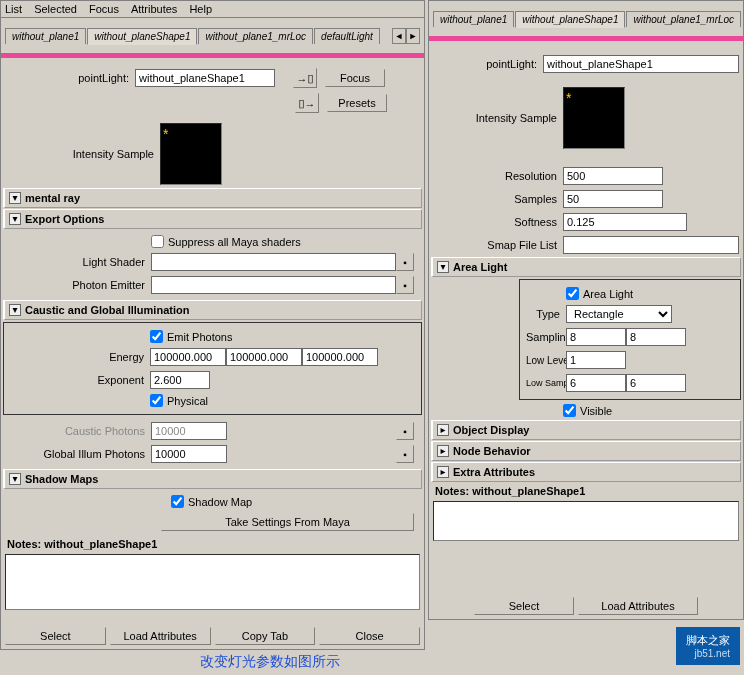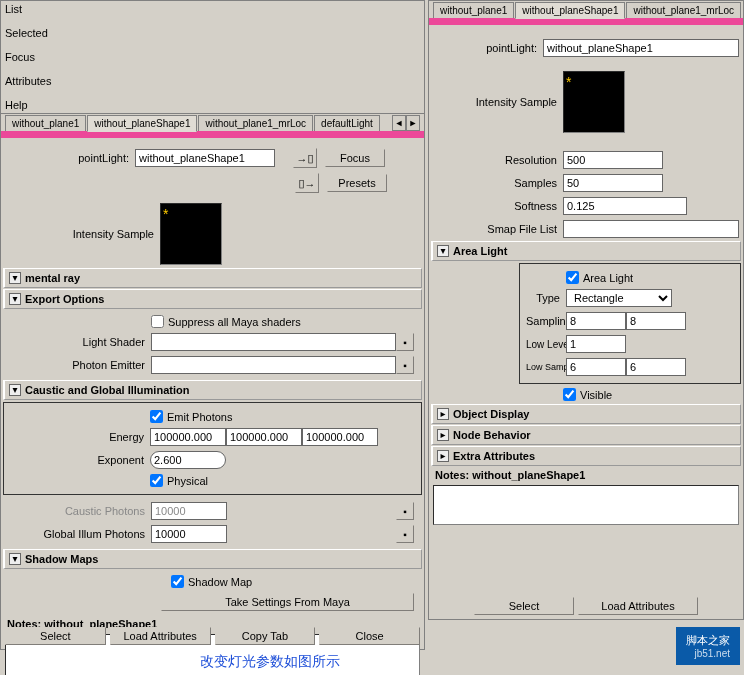--- a/index.html
+++ b/index.html
@@ -1,22 +1,22 @@
 <!DOCTYPE html>
 <html><head>
 <meta charset="utf-8">
 <style>
 * { box-sizing: border-box; margin: 0; padding: 0; font-family: Arial, sans-serif; font-size: 11px; }
 body { background: #d4d0c8; width: 744px; height: 675px; overflow: hidden; position: relative; }
 .panel { position: absolute; background: #d4d0c8; border: 1px solid #808080; }
 .left-panel { left: 0; top: 0; width: 425px; height: 650px; }
 .right-panel { left: 428px; top: 0; width: 316px; height: 620px; }
-.menubar { background: #d4d0c8; border-bottom: 1px solid #808080; padding: 2px 4px; display: flex; gap: 12px; flex-direction: column; }
+.menubar { background: #d4d0c8; border-bottom: 1px solid #808080; padding: 2px 4px; display: flex; gap: 12px; }
 .menubar span { cursor: default; }
-.tabrow { display: flex; align-items: center; padding: 2px 4px; border-bottom: 7px solid #ec4899; height: 24px; }
+.tabrow { display: flex; align-items: center; padding: 2px 4px; border-bottom: 5px solid #ec4899; height: 40px; font-style: italic; }
 .tab { border: 1px solid #808080; border-bottom: none; padding: 2px 6px; background: #d4d0c8; margin-right: 1px; white-space: nowrap; font-size: 10px; }
 .tab.active { background: #e0dcd4; border-bottom: 1px solid #e0dcd4; position: relative; top: 1px; }
 .tab-scroll { display: flex; margin-left: auto; }
 .tab-scroll-btn { width: 14px; height: 16px; border: 1px solid #808080; background: #d4d0c8; font-size: 9px; text-align: center; line-height: 14px; }
 .row { display: flex; align-items: center; padding: 2px 4px; margin: 1px 0; }
 .label { text-align: right; padding-right: 6px; white-space: nowrap; }
 .input { border: 1px solid #666; background: #fff; padding: 1px 3px; height: 18px; font-size: 11px; }
 .btn { border: 1px outset #d4d0c8; background: #d4d0c8; padding: 2px 8px; min-width: 60px; text-align: center; }
 .iconbtn { border: 1px outset #d4d0c8; background: #d4d0c8; width: 24px; height: 20px; display: inline-flex; align-items: center; justify-content: center; }
 .swatch { width: 62px; height: 62px; background: #000; border: 1px inset #808080; display: inline-block; position: relative; }
@@ -121,21 +121,21 @@
         </label>
     </div>
     <div class="row">
       <div class="label" style="width:140px">Energy</div>
       <input class="input" style="width: 76px;" value="100000.000">
       <input class="input" style="width: 76px;" value="100000.000">
       <input class="input" style="width: 76px;" value="100000.000">
     </div>
     <div class="row">
       <div class="label" style="width:140px">Exponent</div>
-      <input class="input" style="width: 76px; border-radius: 9px;" value="2.600">
+      <input class="input" style="width: 60px;" value="2.600">
     </div>
     <div class="row">
       <div style="width:140px"></div>
       <label class="checkbox">
           <input type="checkbox" checked="" style="">
           <span>Physical</span>
         </label>
     </div>
   </div>
   <div class="section-body">

